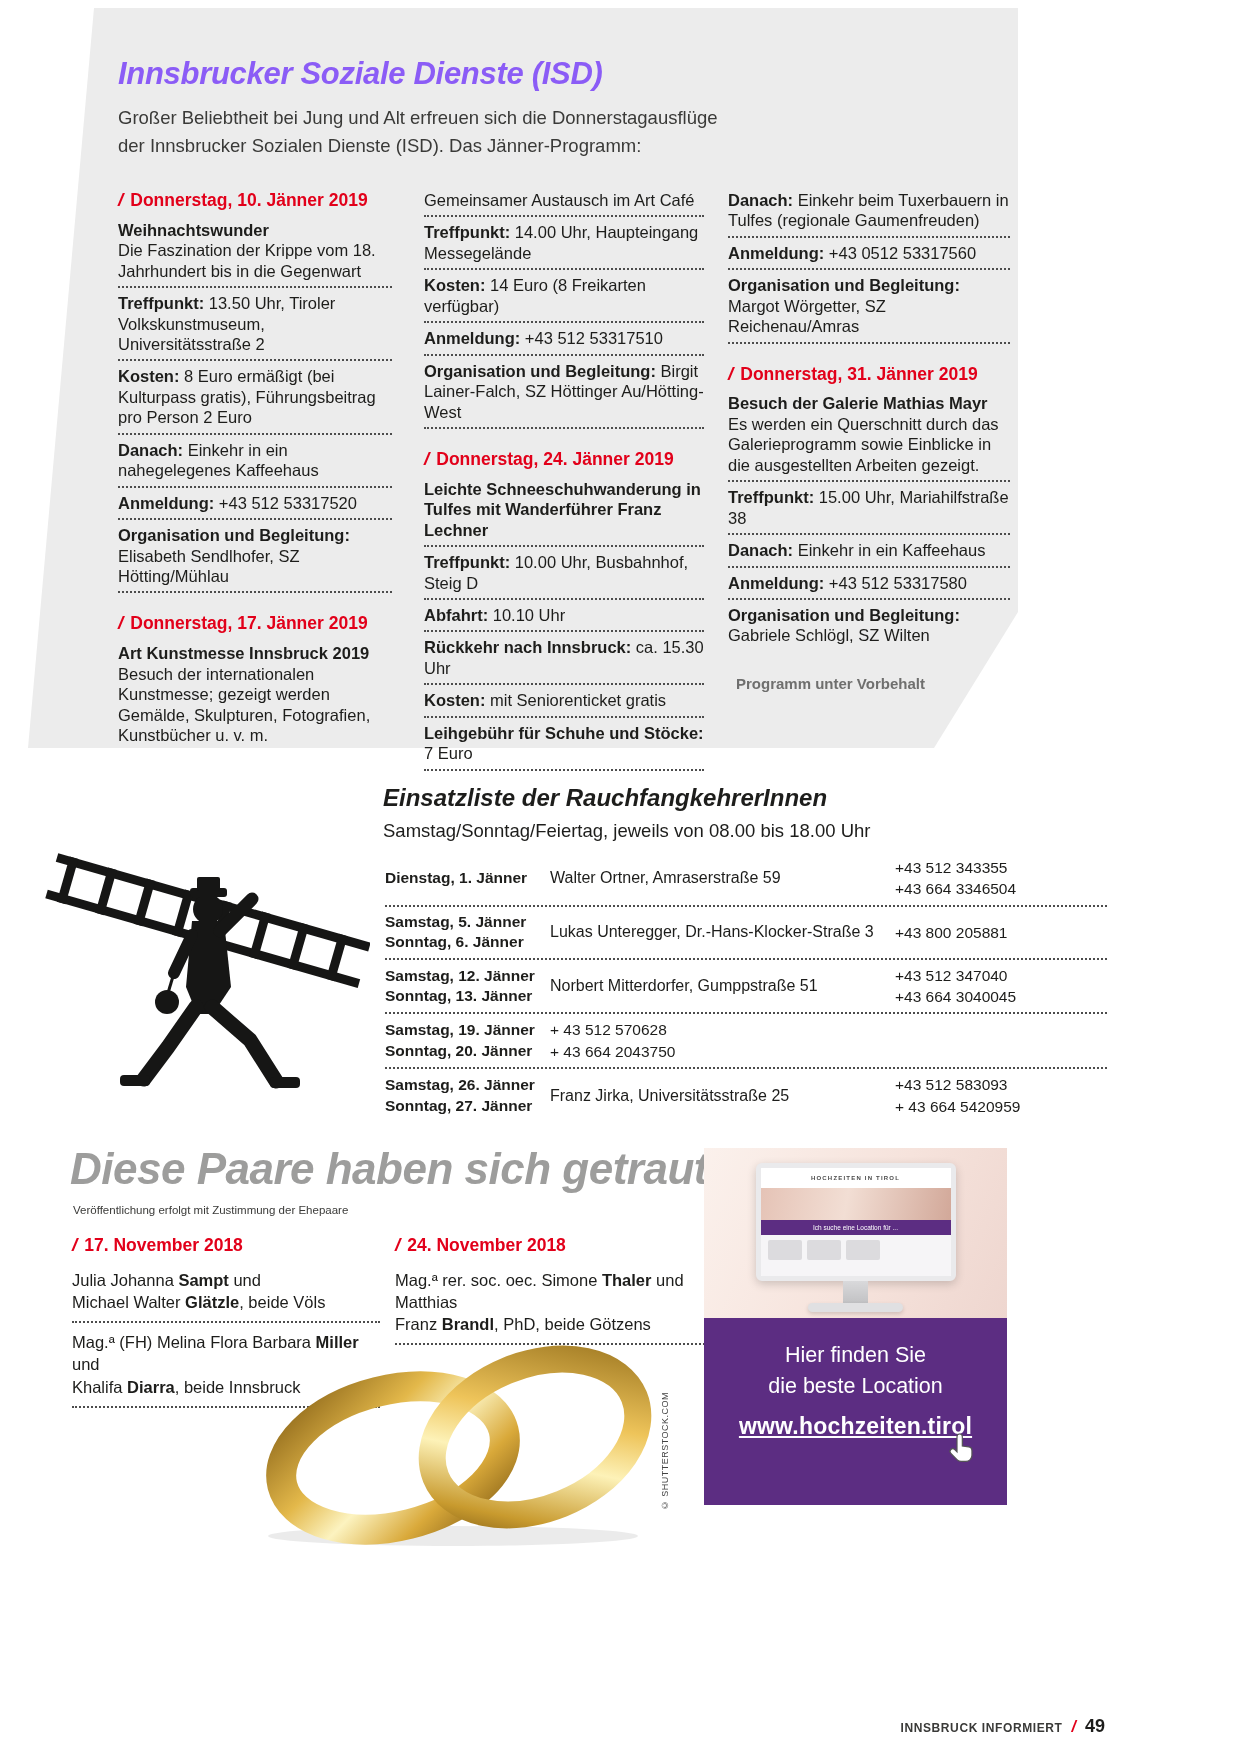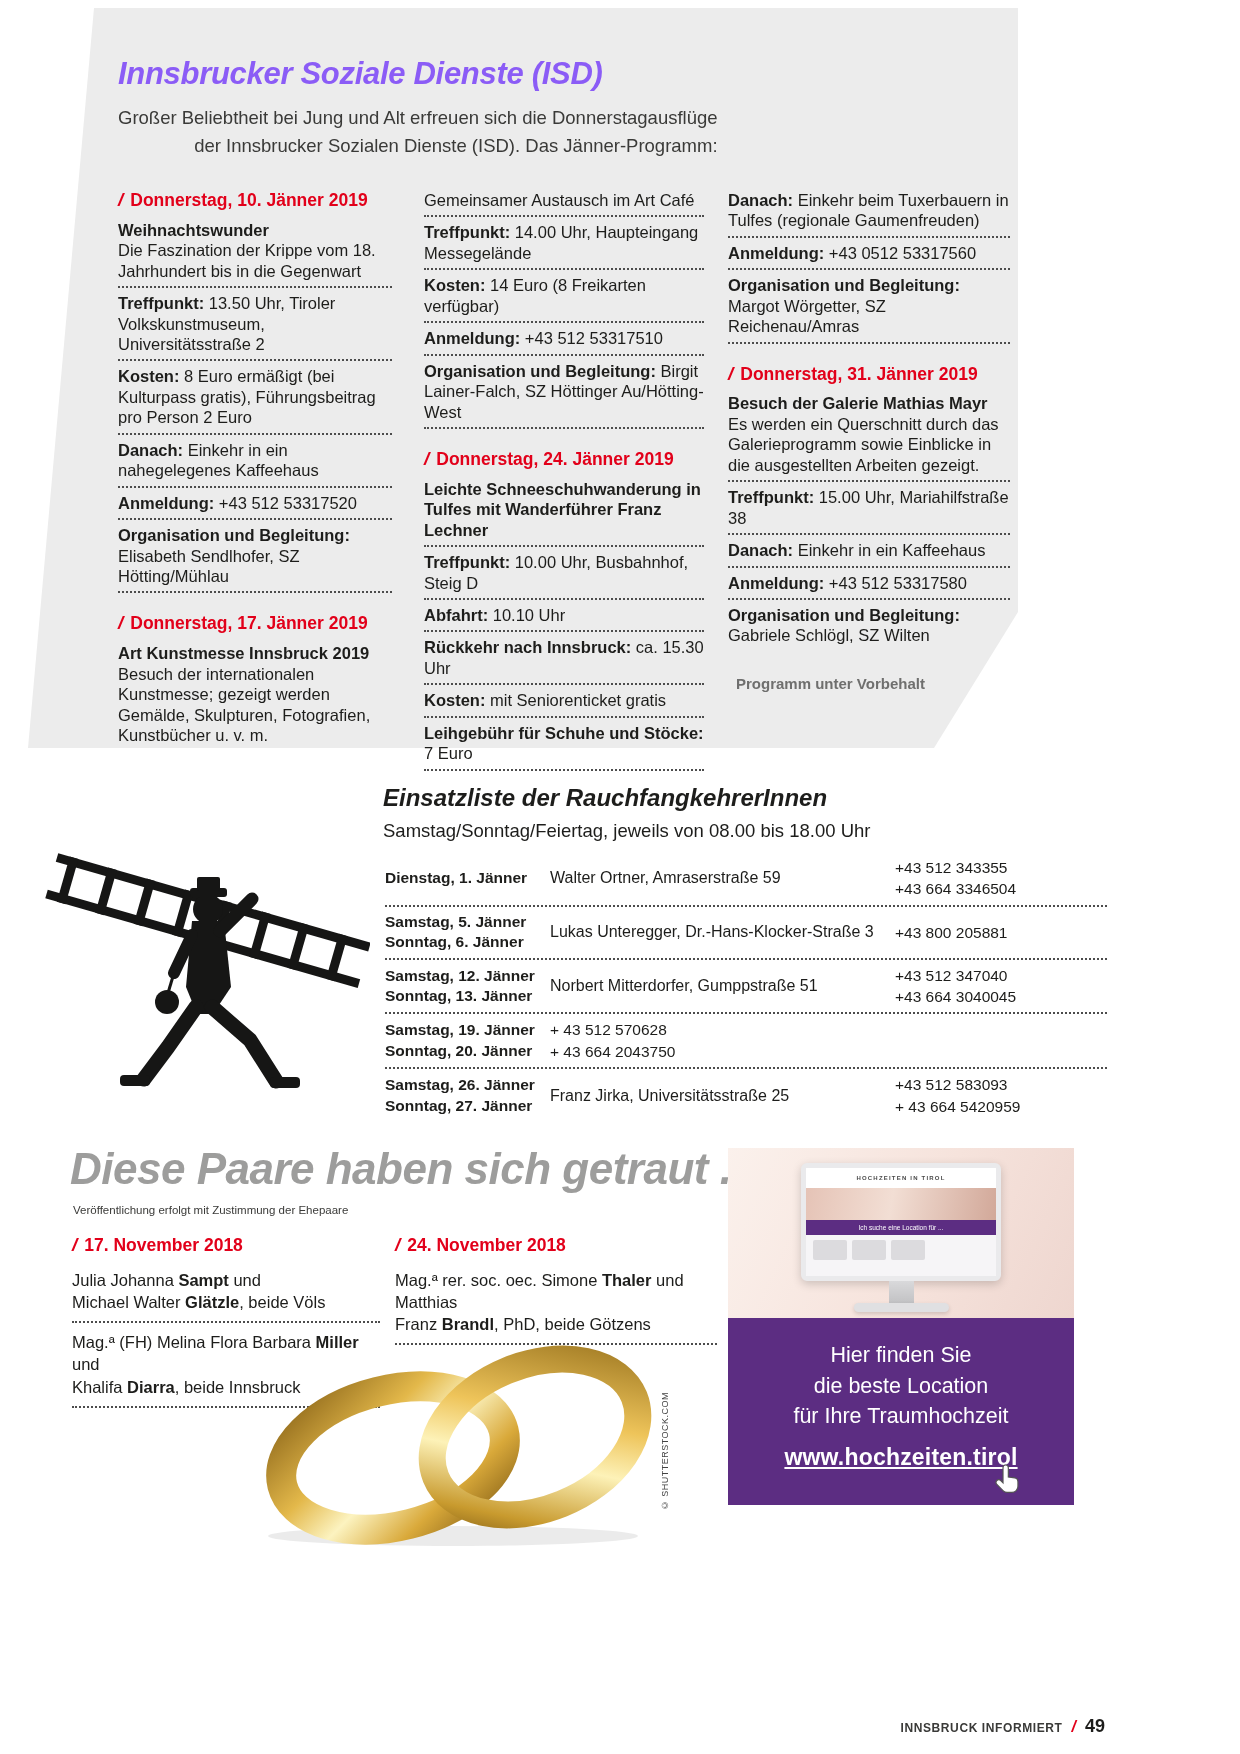--- a/index.html
+++ b/index.html
@@ -6,21 +6,21 @@
   html,body { width:1240px; }
   body { position:relative; height:1754px; background:#fff; color:#1d1d1b;
          font-family:"Liberation Sans", sans-serif; overflow:hidden; }
   [data-bind]:empty { display:none; }
 
   
   .gray-bg { position:absolute; left:0; top:0; width:1240px; height:748px; background:#ececec;
              clip-path:polygon(94px 8px, 1018px 8px, 1018px 612px, 934px 748px, 28px 748px); }
   .isd-title { position:absolute; left:118px; top:56px; font-size:31px; font-weight:bold;
                font-style:italic; letter-spacing:-0.3px; color:#8b5cf6; }
-  .isd-intro { position:absolute; left:118px; top:104px; font-size:18.5px; line-height:1.5; color:#3a3a38;text-align:right; }
+  .isd-intro { position:absolute; left:118px; top:104px; font-size:18.5px; line-height:1.5; color:#3a3a38; }
   .col { position:absolute; top:188px; font-size:16.5px; line-height:1.24; }
   .col1 { left:118px; width:274px; }
   .col2 { left:424px; width:280px; }
   .col3 { left:728px; width:282px; }
   .date-h { color:#e2001a; font-size:17.5px; font-weight:bold; margin:0 0 6px; }
   .date-h.gap { margin-top:18px; }
   .slash { font-style:italic; font-size:19px; margin-right:7px; }
   .blk { display:block; padding:2px 0 5px; margin-bottom:3px; border-bottom:2px dotted #4c4c4c; }
   .blk.nodot { border-bottom:none; }
   .evt-title { font-weight:bold; }
@@ -45,21 +45,21 @@
   .wed-col { position:absolute; top:1232px; font-size:16.5px; line-height:1.35; }
   .wed-col.one { left:72px; width:308px; }
   .wed-col.two { left:395px; width:322px; }
   .couple { padding:5px 0 8px; margin-bottom:3px; border-bottom:2px dotted #4c4c4c; }
   .b { font-weight:bold; }
   .rings { position:absolute; left:243px; top:1340px; }
   .credit { position:absolute; left:660px; top:1392px; font-size:9px; color:#444;
             writing-mode:vertical-rl; transform:rotate(180deg); letter-spacing:0.5px; white-space:nowrap; }
 
   
-  .ad { position:absolute; left:728px; top:1148px; width:346px; height:357px; }
+  .ad { position:absolute; left:704px; top:1148px; width:303px; height:357px; }
   .ad-top { height:170px; background:linear-gradient(115deg,#fbf1ec 0%,#f6e3dc 55%,#eed6cf 100%);
             display:flex; flex-direction:column; align-items:center; justify-content:flex-end; padding-bottom:6px; }
   .screen { width:200px; height:118px; background:#fff; border:5px solid #eaeaec; border-radius:6px;
             box-shadow:0 3px 10px rgba(0,0,0,0.18); overflow:hidden; }
   .scr-logo { height:20px; line-height:20px; text-align:center; font-size:6px; font-weight:bold;
               letter-spacing:1.2px; color:#4a4a4a; background:#fff; }
   .scr-photo { height:32px; background:linear-gradient(100deg,#e5c3b6,#f2ded4 45%,#d2a899); }
   .scr-banner { height:15px; line-height:15px; text-align:center; background:#5c2d82; color:#fff; font-size:6.5px; }
   .scr-body { height:41px; background:#f6f5f7; display:flex; gap:5px; padding:5px 7px; }
   .sq { width:34px; height:20px; background:#dcdbde; border-radius:2px; }
@@ -285,21 +285,20 @@
           <span class="sq"></span>
           <span class="sq"></span>
         </div>
     </div>
     <div class="stand"></div>
     <div class="base"></div>
   </div>
   <div class="ad-bottom">
     <div class="ad-line" data-bind="ad.line1">Hier finden Sie</div>
     <div class="ad-line" data-bind="ad.line2">die beste Location</div>
-    <div class="ad-line" data-bind="ad.line3">für Ihre Traumhochzeit</div>
     <div class="ad-url-wrap">
       <a class="ad-url" data-bind="ad.url">www.hochzeiten.tirol</a>
       <svg class="cursor-icon" width="30" height="32" viewBox="0 0 22 24">
         <path d="M8.5,1.5 c1.1,0 2,0.9 2,2 v7 l4.8,0.7 c1.4,0.2 2.4,1.4 2.4,2.8 v3.5 c0,2.5 -2,4.5 -4.5,4.5 h-3.6 c-1.2,0 -2.3,-0.5 -3.1,-1.3 l-4.6,-4.7 c-0.8,-0.8 -0.8,-2.1 0,-2.9 0.8,-0.8 2.1,-0.8 2.9,0 l1.7,1.7 v-11.3 c0,-1.1 0.9,-2 2,-2 z" fill="#ffffff" stroke="#555555" stroke-width="0.9"></path>
       </svg>
     </div>
   </div>
 </div>
 
 <div class="footer">

